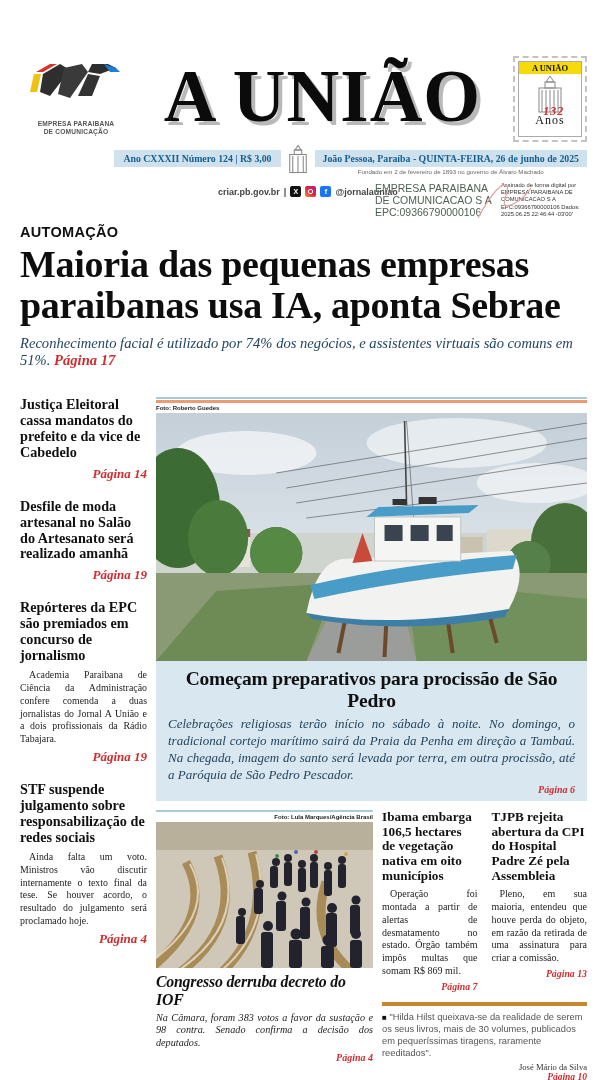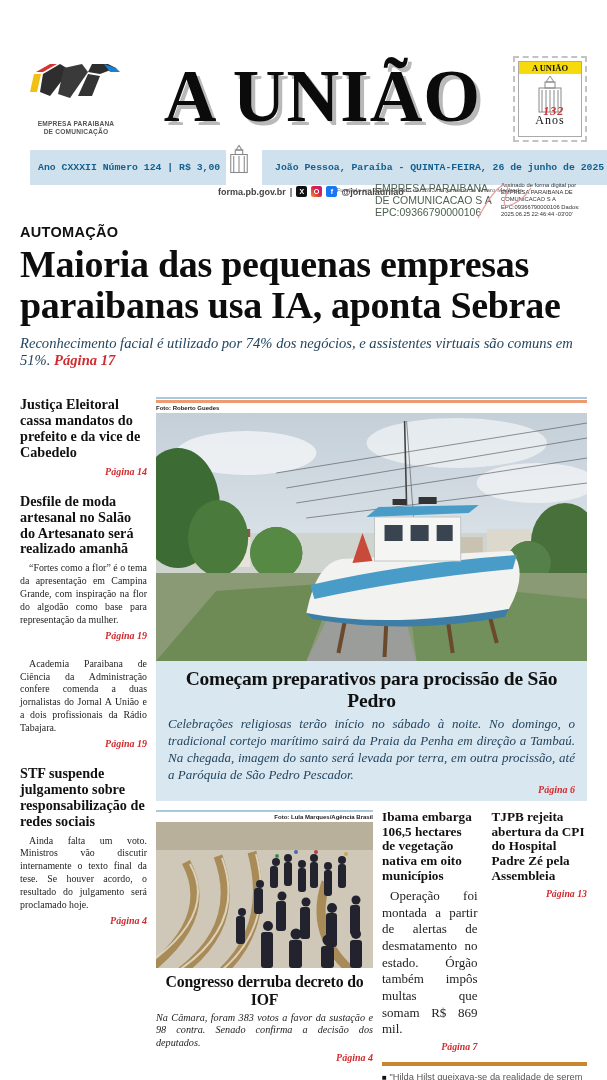--- a/index.html
+++ b/index.html
@@ -16,22 +16,22 @@
   .mast-title{ flex:1; text-align:center; font-weight:bold; font-size:73px; line-height:86px;
     letter-spacing:1px; color:#0b0b0b; text-shadow:4px 4px 0 #b9b9b9; }
   .stamp{ width:74px; height:86px; border:2px dashed #c3c3c3; background:#fff; padding:3px; margin-top:2px;}
   .stamp-in{ border:1px solid #aaa; height:100%; display:flex; flex-direction:column; align-items:center; }
   .stamp-band{ background:#f6da0c; width:100%; text-align:center; font-weight:bold; font-size:8.5px; padding:1px 0; }
   .stamp-anos{ font-size:12px; letter-spacing:1px; position:relative; line-height:12px; padding-bottom:2px;}
   .stamp-132{ position:absolute; top:-9px; left:8px; color:#c33; font-style:italic; font-size:12px; font-weight:bold;}
   
   .edition{ display:flex; align-items:flex-start; margin-top:4px; height:30px;}
   .ed-spacer{ width:112px; }
-  .bar{ background:#cfe1ed; color:#14608f; font-family:Liberation Mono, monospace; font-weight:bold;
-    font-size:9.8px; padding:12px 8px; white-space:nowrap;margin-left:10px; }
+  .bar{ background:#cfe1ed; color:#14608f; font-family:Liberation Serif, serif; font-weight:bold;
+    font-size:9.8px; padding:3px 8px; white-space:nowrap; }
   .bar-left{ width:196px; text-align:center; }
   .building-mid{ width:40px; text-align:center; margin-top:-6px;}
   .bar-rightwrap{ flex:1; }
   .bar-right{ text-align:center; width:100%; }
   .founded{ font-family:"Liberation Sans",sans-serif; font-size:6.2px; color:#666; text-align:center; margin-top:1px;}
   
   .meta-zone{ position:relative; height:30px; margin-top:2px;}
   .webbar{ position:absolute; left:198px; top:4px; display:flex; align-items:center; gap:4px;
     font-family:"Liberation Sans",sans-serif; font-weight:bold; font-size:9px; color:#444;}
   .sicon{ width:11px; height:11px; border-radius:2px; display:inline-flex; align-items:center; justify-content:center;
@@ -48,44 +48,44 @@
   .kicker{ font-family:"Liberation Sans",sans-serif; font-weight:bold; font-size:14.5px; letter-spacing:.3px; margin-top:12px;}
   .lead-headline{ font-weight:bold; font-size:38px; line-height:1.08; letter-spacing:-.3px; margin-top:4px; color:#0d0d0d;}
   .lead-deck{ margin-top:9px; font-style:italic; font-size:14.6px; color:#23455f; }
   .pageref{ color:#d02c2f; font-style:italic; font-weight:bold; }
   
   .middle{ display:flex; gap:9px; margin-top:28px; }
   .rail{ width:127px; flex:none; display:flex; flex-direction:column; }
   .story{ margin-bottom:17px; }
   .story h3{ font-size:14.2px; line-height:1.12; font-weight:bold; margin-bottom:5px;}
   .story p{ font-size:9.9px; line-height:1.3; text-align:justify; text-indent:9px; color:#1c1c1c;}
-  .story .pageref{ display:block; text-align:right; font-size:10px; margin-top:3px;}
+  .story .pageref{ display:block; text-align:right; font-size:13px; margin-top:3px;}
   .main-col{ flex:1; display:flex; flex-direction:column; }
   
   .boatbox{ border-top:2px solid #a9c9dd; }
   .orangebar{ height:3px; background:#ef9b72; margin-top:1px; }
   .credit{ font-family:"Liberation Sans",sans-serif; font-weight:bold; font-size:6px; color:#222; padding:2px 0;}
   .boat-photo{ width:100%; height:248px; display:block; }
   .caption{ background:#d9e7f0; padding:7px 12px 6px 12px; }
   .caption h2{ text-align:center; font-weight:bold; font-size:19.5px; letter-spacing:-.2px;}
   .caption p{ font-style:italic; font-size:13px; color:#23455f; text-align:justify; margin-top:4px; line-height:1.3;}
   .caption .pageref{ display:block; text-align:right; font-size:10px; }
   
   .mrow{ display:flex; gap:9px; margin-top:9px; }
   .congress{ width:217px; flex:none; border-top:2px solid #a9c9dd; }
   .congress .credit{ text-align:right; }
   .congress-photo{ width:100%; height:146px; display:block;}
-  .congress h2{ font-weight:bold; font-size:15.8px; text-align:center; margin-top:5px; letter-spacing:-.2px;}
+  .congress h2{ font-style:italic; font-weight:bold; font-size:15.8px; margin-top:5px; letter-spacing:-.2px;}
   .congress p{ font-style:italic; font-size:10.2px; text-align:justify; line-height:1.25; margin-top:3px; color:#1c1c1c;}
   .congress .pageref{ display:block; text-align:right; font-size:10px; margin-top:2px;}
   .qcol{ flex:1; display:flex; flex-direction:column;}
   .two-cols{ display:flex; gap:14px; }
   .scol{ flex:1; }
   .scol h3{ font-size:13.2px; line-height:1.13; font-weight:bold; margin-bottom:4px;}
-  .scol p{ font-size:13px; line-height:1.28; text-align:justify; text-indent:8px; color:#1c1c1c;}
+  .scol p{ font-size:10px; line-height:1.28; text-align:justify; text-indent:8px; color:#1c1c1c;}
   .scol .pageref{ display:block; text-align:right; font-size:9.8px; margin-top:3px;}
   .quote{ margin-top:10px; border-top:4px solid #c8872e; padding-top:5px;}
   .quote .qtext{ font-family:"Liberation Sans",sans-serif; font-size:9.3px; color:#555; line-height:1.3;}
   .qbullet{ color:#111; font-size:8px; }
   .qauthor{ display:block; text-align:right; font-size:8.6px; color:#333; margin-top:3px;}
   .quote .pageref{ display:block; text-align:right; font-size:9.5px;}
   
   .bottom{ display:flex; gap:9px; margin-top:10px; height:136px;}
   .ad{ width:127px; flex:none; background:#f8eae7; position:relative; padding:10px 8px 6px 10px;
        border-right:2px dotted #e0837c; overflow:hidden;}
@@ -156,21 +156,21 @@
       </svg>
     </div>
     <div class="bar-rightwrap">
       <div class="bar bar-right">João Pessoa, Paraíba - QUINTA-FEIRA, 26 de junho de 2025</div>
       <div class="founded">Fundado em 2 de fevereiro de 1893 no governo de Álvaro Machado</div>
     </div>
   </div>
 
   <div class="meta-zone">
     <div class="webbar">
-      <span>forma.pb.gov.br</span>
+      <span>criar.pb.gov.br</span>
       <span>|</span>
       <span class="sicon x">X</span>
       <span class="sicon ig">
           <span class="ig-ring"></span>
         </span>
       <span class="sicon fb">f</span>
       <span>@jornalauniao</span>
     </div>
     <div class="signature">
       <div class="sig-big">
@@ -194,24 +194,24 @@
 
   <div class="middle">
 
     <div class="rail">
       <div class="story">
         <h3>Justiça Eleitoral cassa mandatos do prefeito e da vice de Cabedelo</h3>
         <span class="pageref">Página 14</span>
       </div>
       <div class="story">
         <h3>Desfile de moda artesanal no Salão do Artesanato será realizado amanhã</h3>
-        <p>“Fortes como a flor” é o tema da apresentação em Campina Grande, com inspiração na flor do algodão como base para representação da mulher.</p>
         <span class="pageref">Página 19</span>
       </div>
       <div class="story">
+        <h3>Repórteres da EPC são premiados em concurso de jornalismo</h3>
         <p>Academia Paraibana de Ciência da Administração confere comenda a duas jornalistas do Jornal A União e a dois profissionais da Rádio Tabajara.</p>
         <span class="pageref">Página 19</span>
       </div>
       <div class="story">
         <h3>STF suspende julgamento sobre responsabilização de redes sociais</h3>
         <p>Ainda falta um voto. Ministros vão discutir internamente o texto final da tese. Se houver acordo, o resultado do julgamento será proclamado hoje.</p>
         <span class="pageref">Página 4</span>
       </div>
     </div>
 
@@ -363,20 +363,21 @@
 
         <div class="qcol">
           <div class="two-cols">
             <div class="scol">
               <h3>Ibama embarga 106,5 hectares de vegetação nativa em oito municípios</h3>
               <p>Operação foi montada a partir de alertas de desmatamento no estado. Órgão também impôs multas que somam R$ 869 mil.</p>
               <span class="pageref">Página 7</span>
             </div>
             <div class="scol">
               <h3>TJPB rejeita abertura da CPI do Hospital Padre Zé pela Assembleia</h3>
+              <p>Pleno, em sua maioria, entendeu que houve perda do objeto, em razão da retirada de uma assinatura para criar a comissão.</p>
               <span class="pageref">Página 13</span>
             </div>
           </div>
           <div class="quote">
             <div class="qtext">
               <span class="qbullet">■</span>
               <span>"Hilda Hilst queixava-se da realidade de serem os seus livros, mais de 30 volumes, publicados em pequeríssimas tiragens, raramente reeditados".</span>
             </div>
             <span class="qauthor">José Mário da Silva</span>
             <span class="pageref">Página 10</span>

